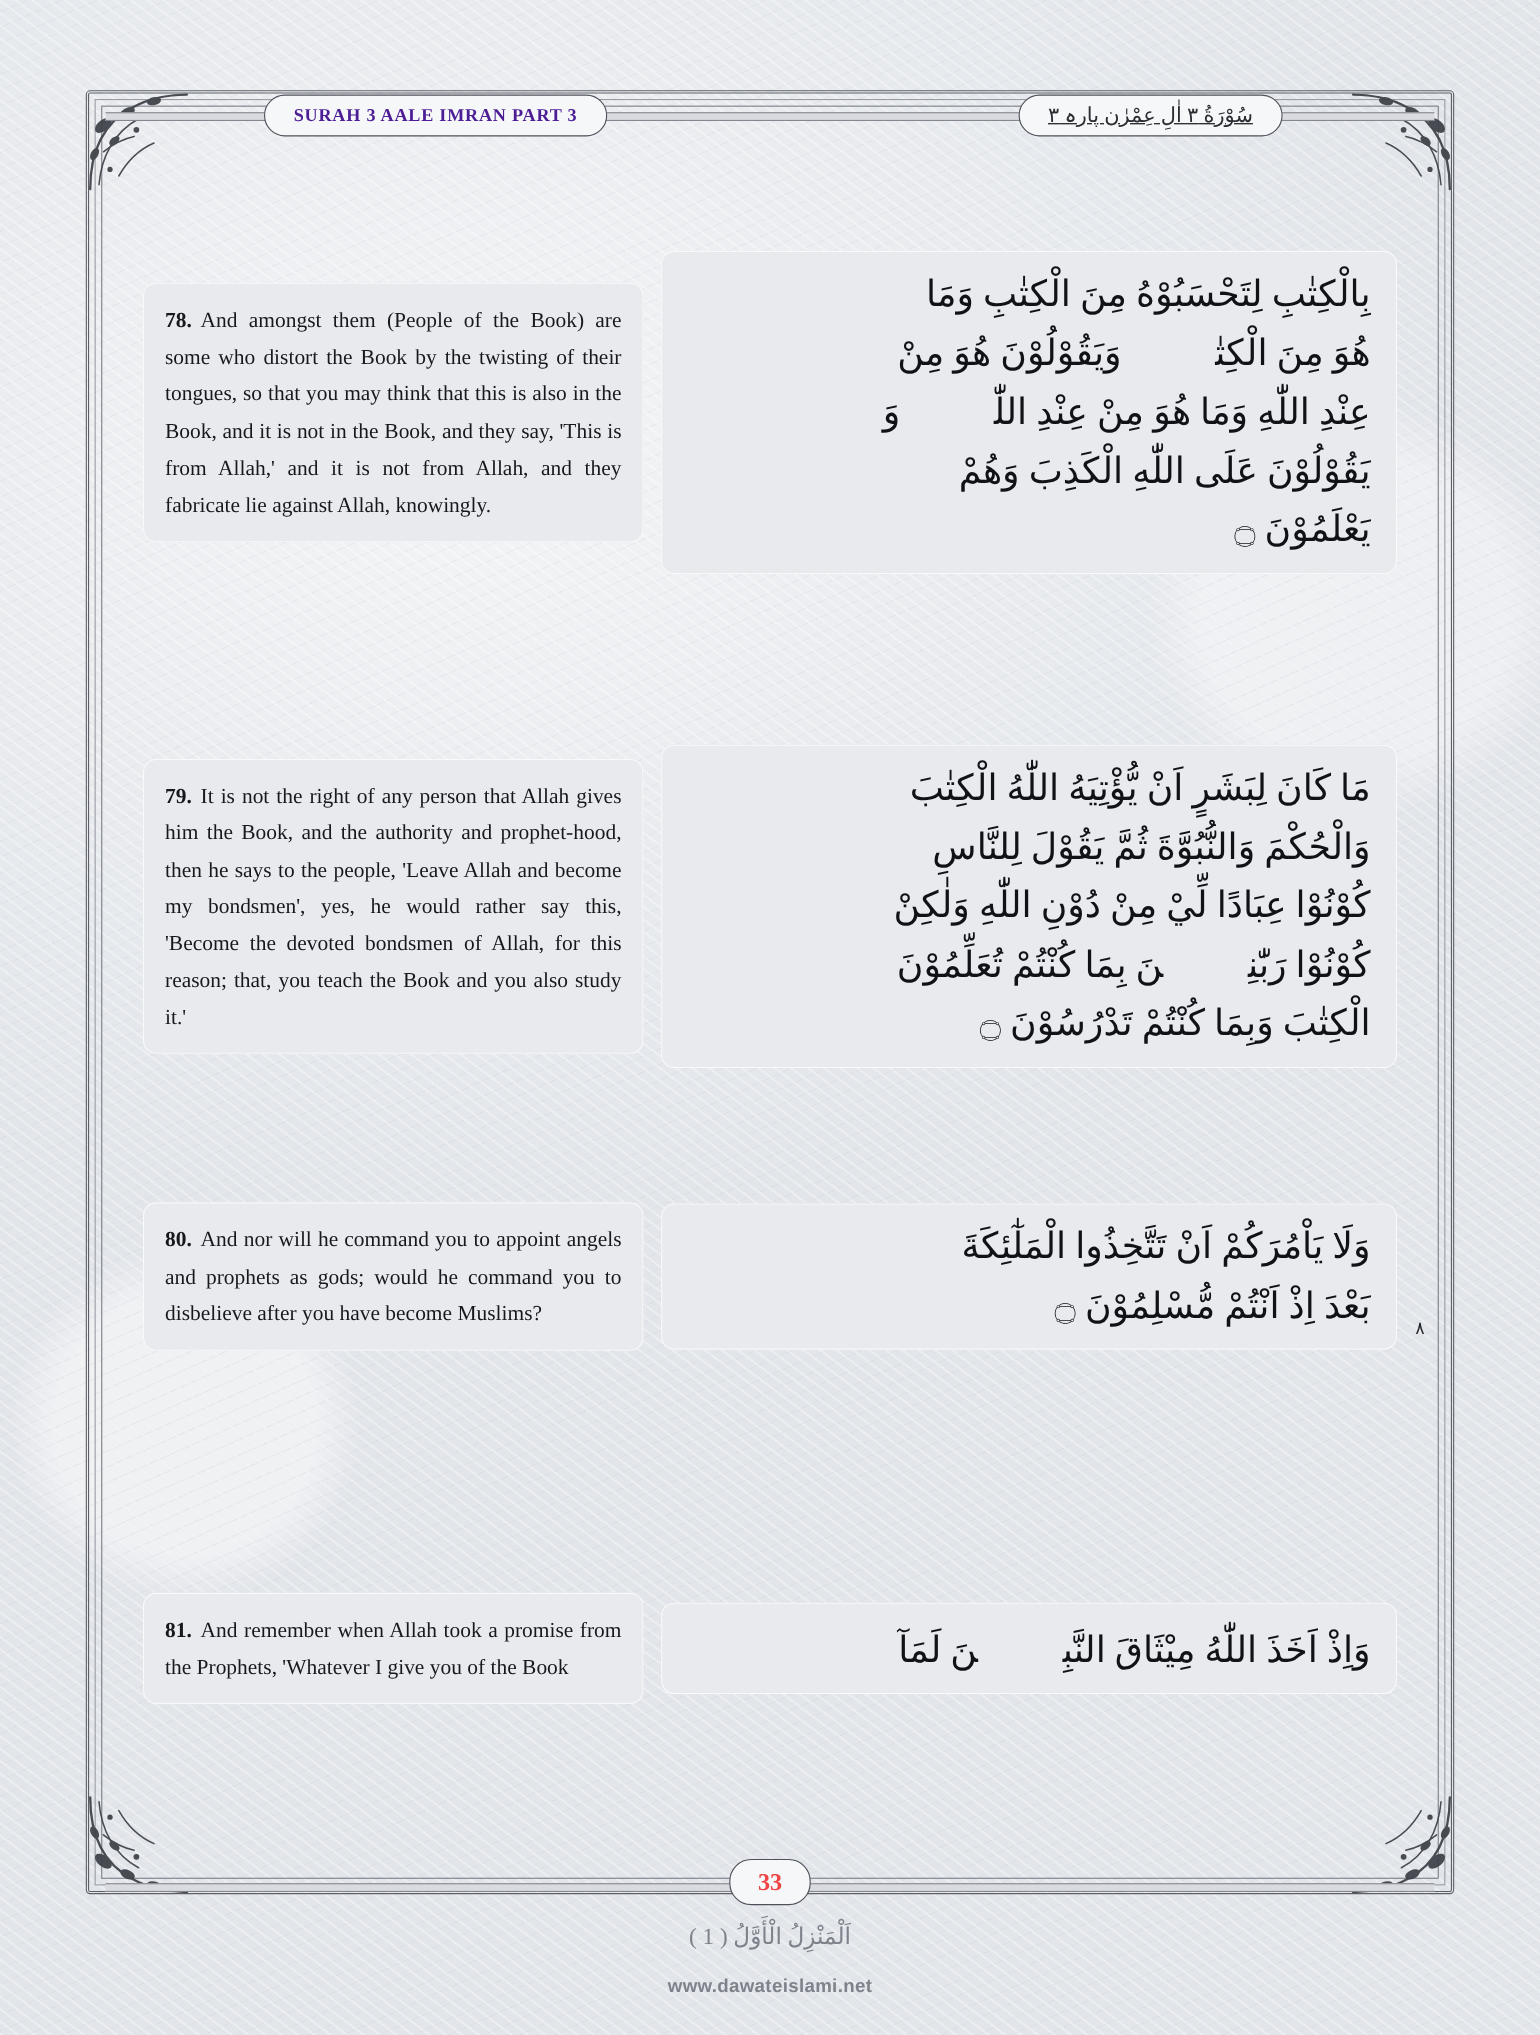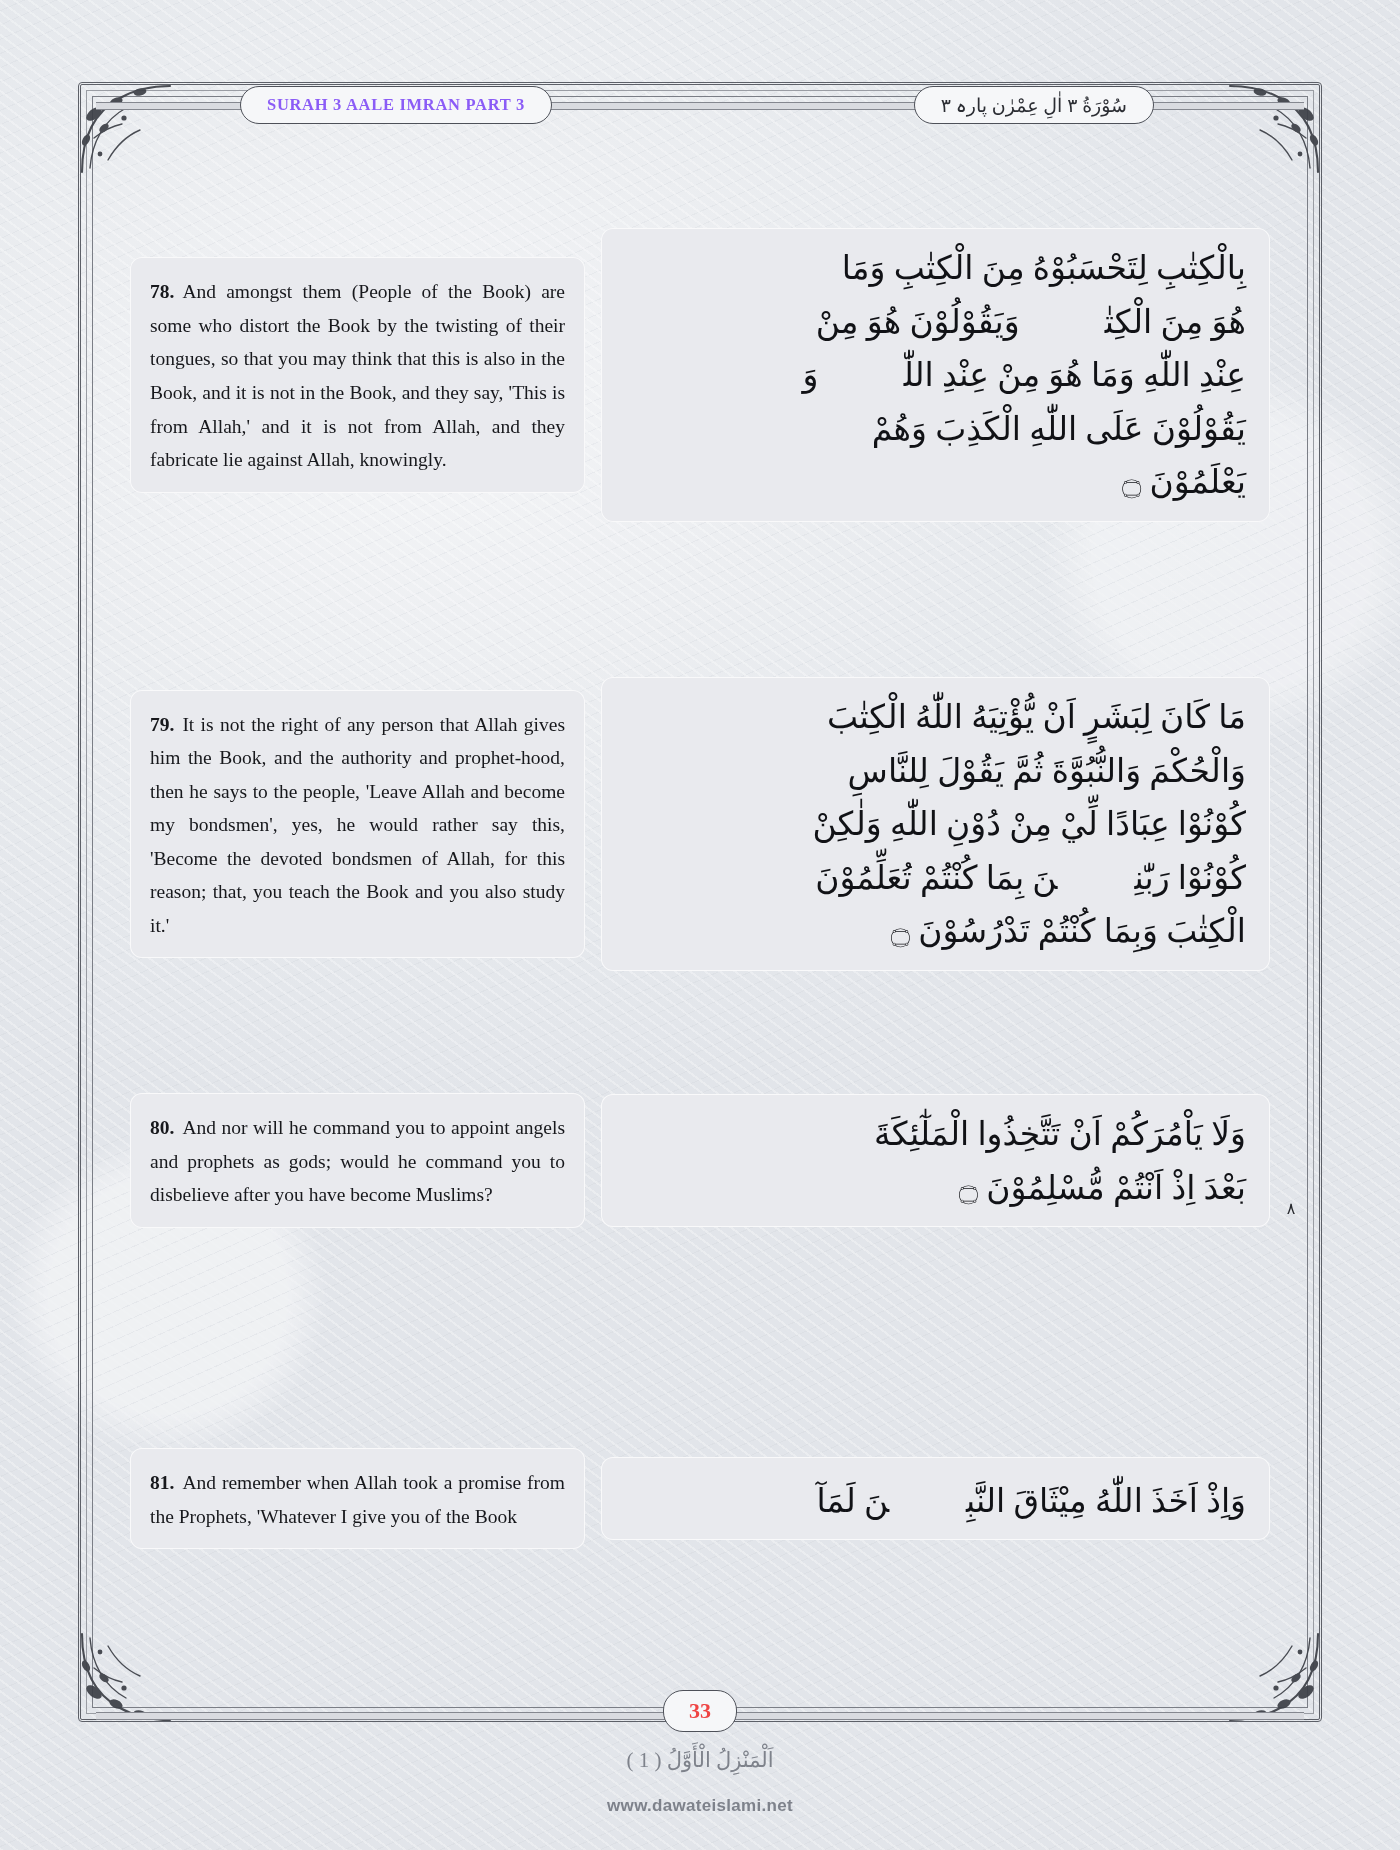--- a/index.html
+++ b/index.html
@@ -92,27 +92,27 @@
     background: #f6f7f9;
     border: 1.6px solid #4e5159;
     border-radius: 19px;
     display: flex;
     align-items: center;
     justify-content: center;
     padding: 0 26px;
     box-sizing: border-box;
   }
   .cartouche.left  { left: 144px;  }
-  .cartouche.right { right: 150px; }
+  .cartouche.right { right: 138px; text-decoration: underline; }
   .cartouche .en {
     font-family: "Liberation Serif", serif;
     font-size: 16.5px;
     font-weight: 700;
     letter-spacing: .7px;
-    color: #8b5cf6;
+    color: #4c1d95;
     white-space: nowrap;
   }
   .cartouche .ar {
     font-size: 19px;
     color: #2b2d33;
     white-space: nowrap;
     direction: rtl;
   }
 
   

